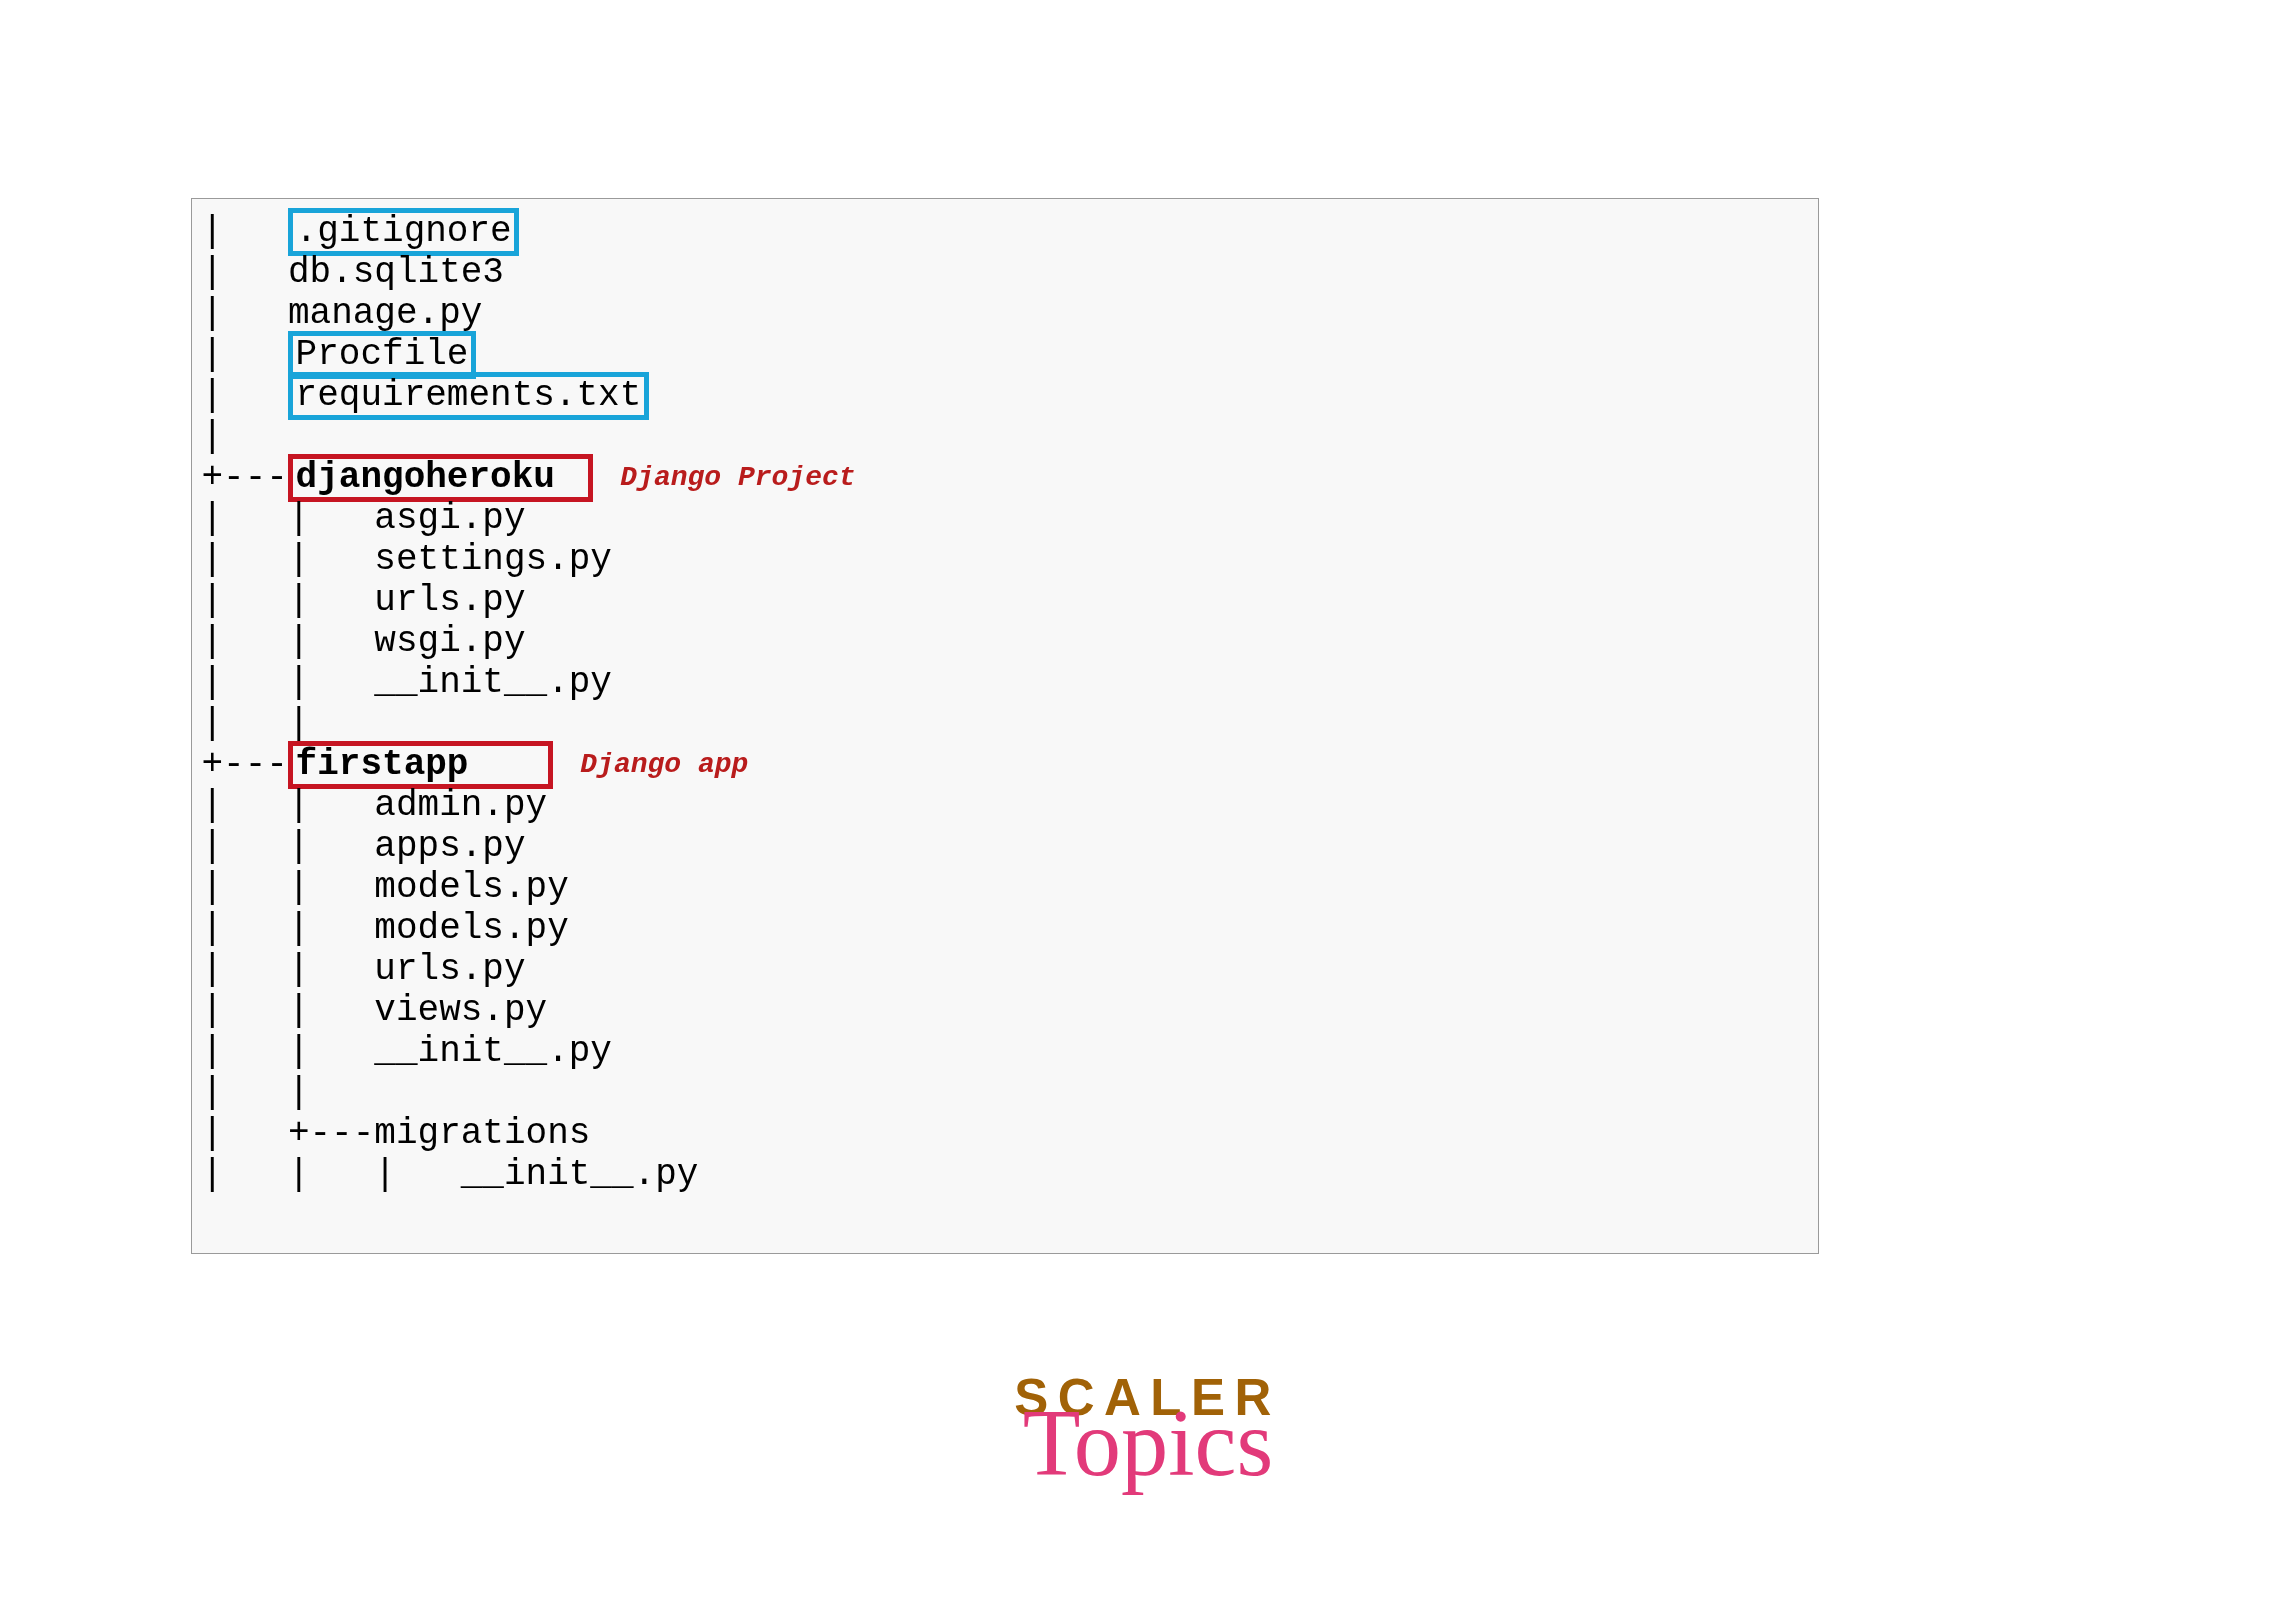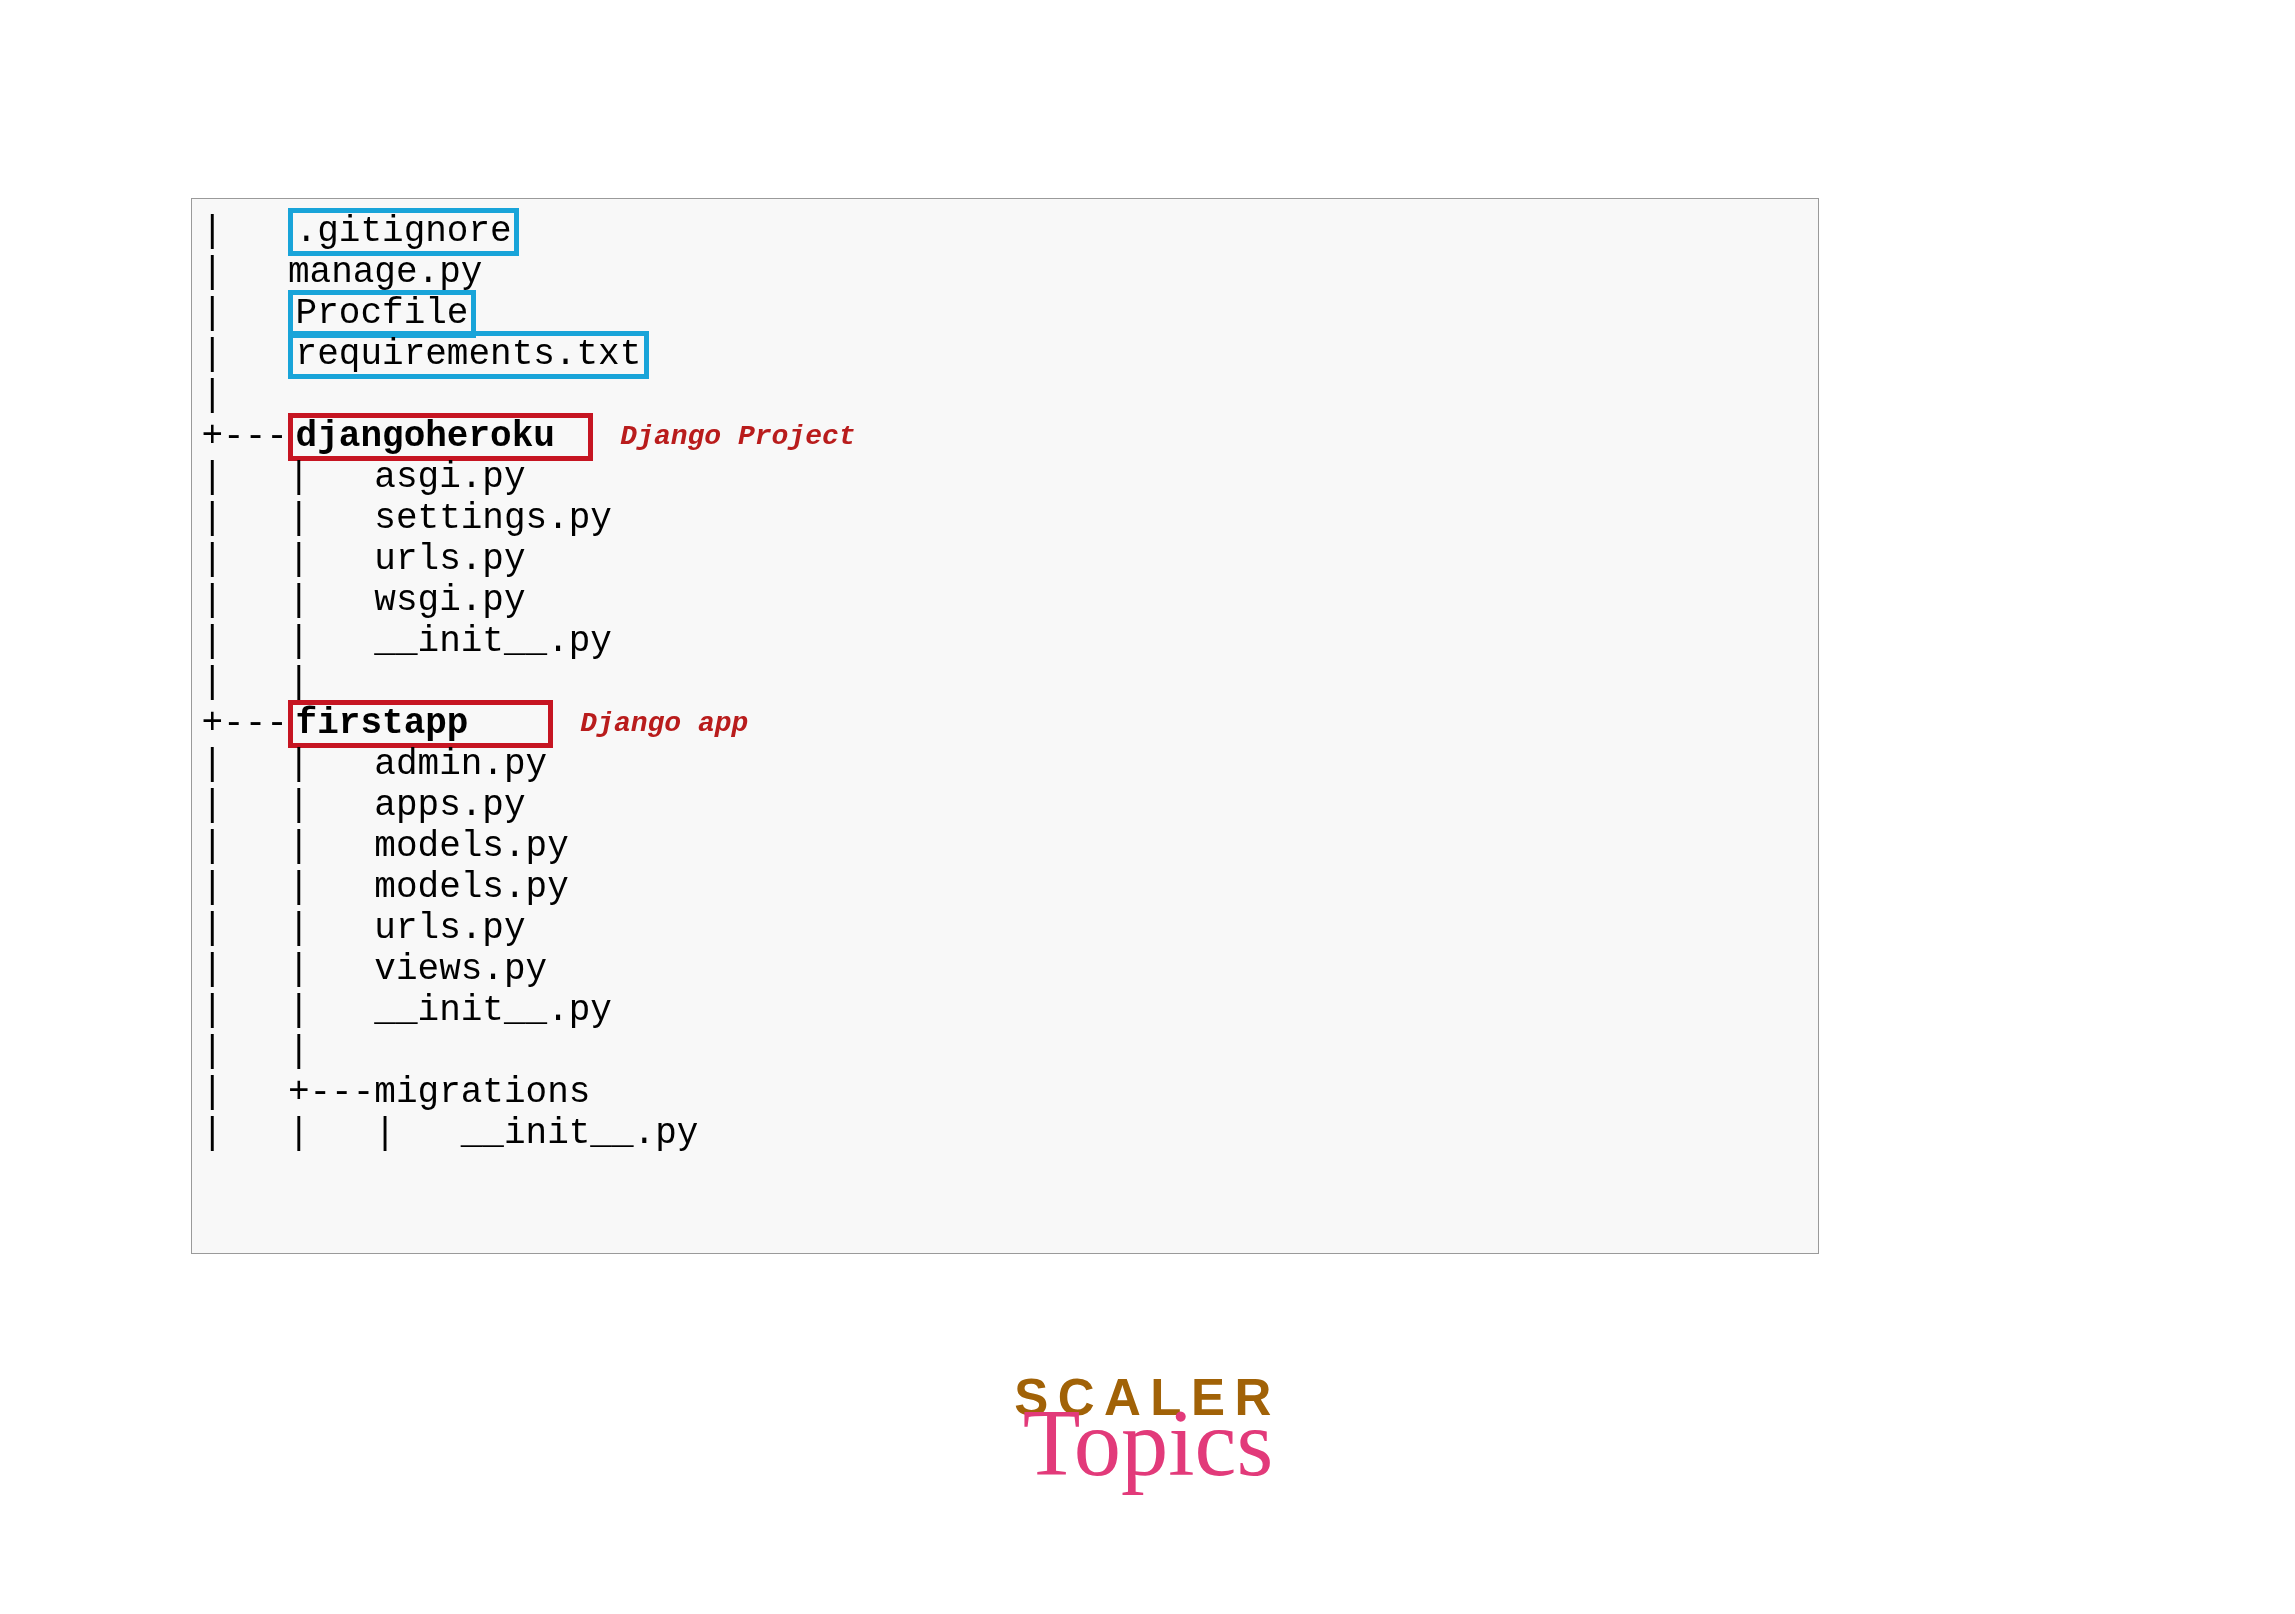--- a/index.html
+++ b/index.html
@@ -78,20 +78,21 @@
   }
   .topics-svg {
     display: inline-block;
   }
 </style>
 </head>
 <body>
 
 <div class="code-box" id="code-box">
     <div class="code-line"><span>|   </span><span class="hl-blue">.gitignore</span></div>
+    <div class="code-line"><span>|   </span><span>db.sqlite3</span></div>
     <div class="code-line"><span>|   </span><span>manage.py</span></div>
     <div class="code-line"><span>|   </span><span class="hl-blue">Procfile</span></div>
     <div class="code-line"><span>|   </span><span class="hl-blue">requirements.txt</span></div>
     <div class="code-line"><span>|</span></div>
     <div class="code-line"><span>+---</span><span class="hl-red wider">djangoheroku</span><span class="annot">Django Project</span></div>
     <div class="code-line"><span>|   |   </span><span>asgi.py</span></div>
     <div class="code-line"><span>|   |   </span><span>settings.py</span></div>
     <div class="code-line"><span>|   |   </span><span>urls.py</span></div>
     <div class="code-line"><span>|   |   </span><span>wsgi.py</span></div>
     <div class="code-line"><span>|   |   </span><span>__init__.py</span></div>

